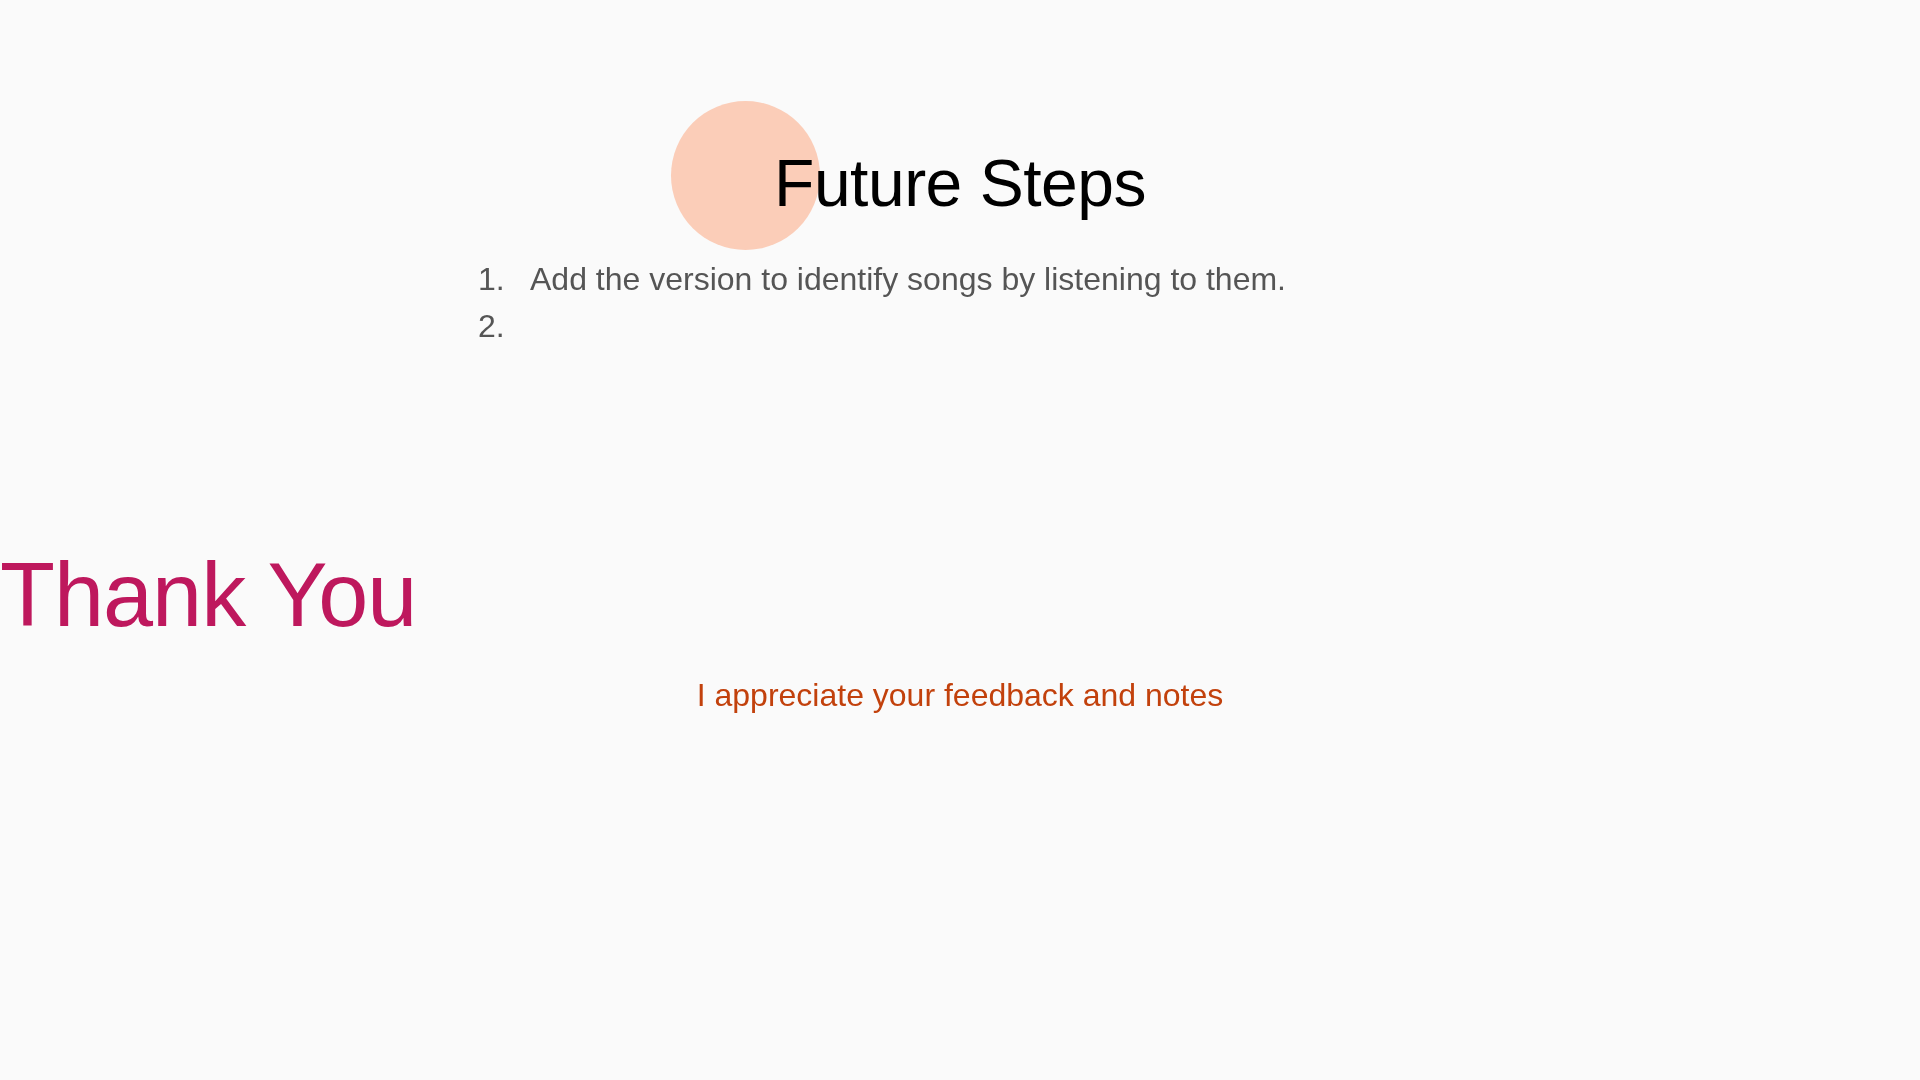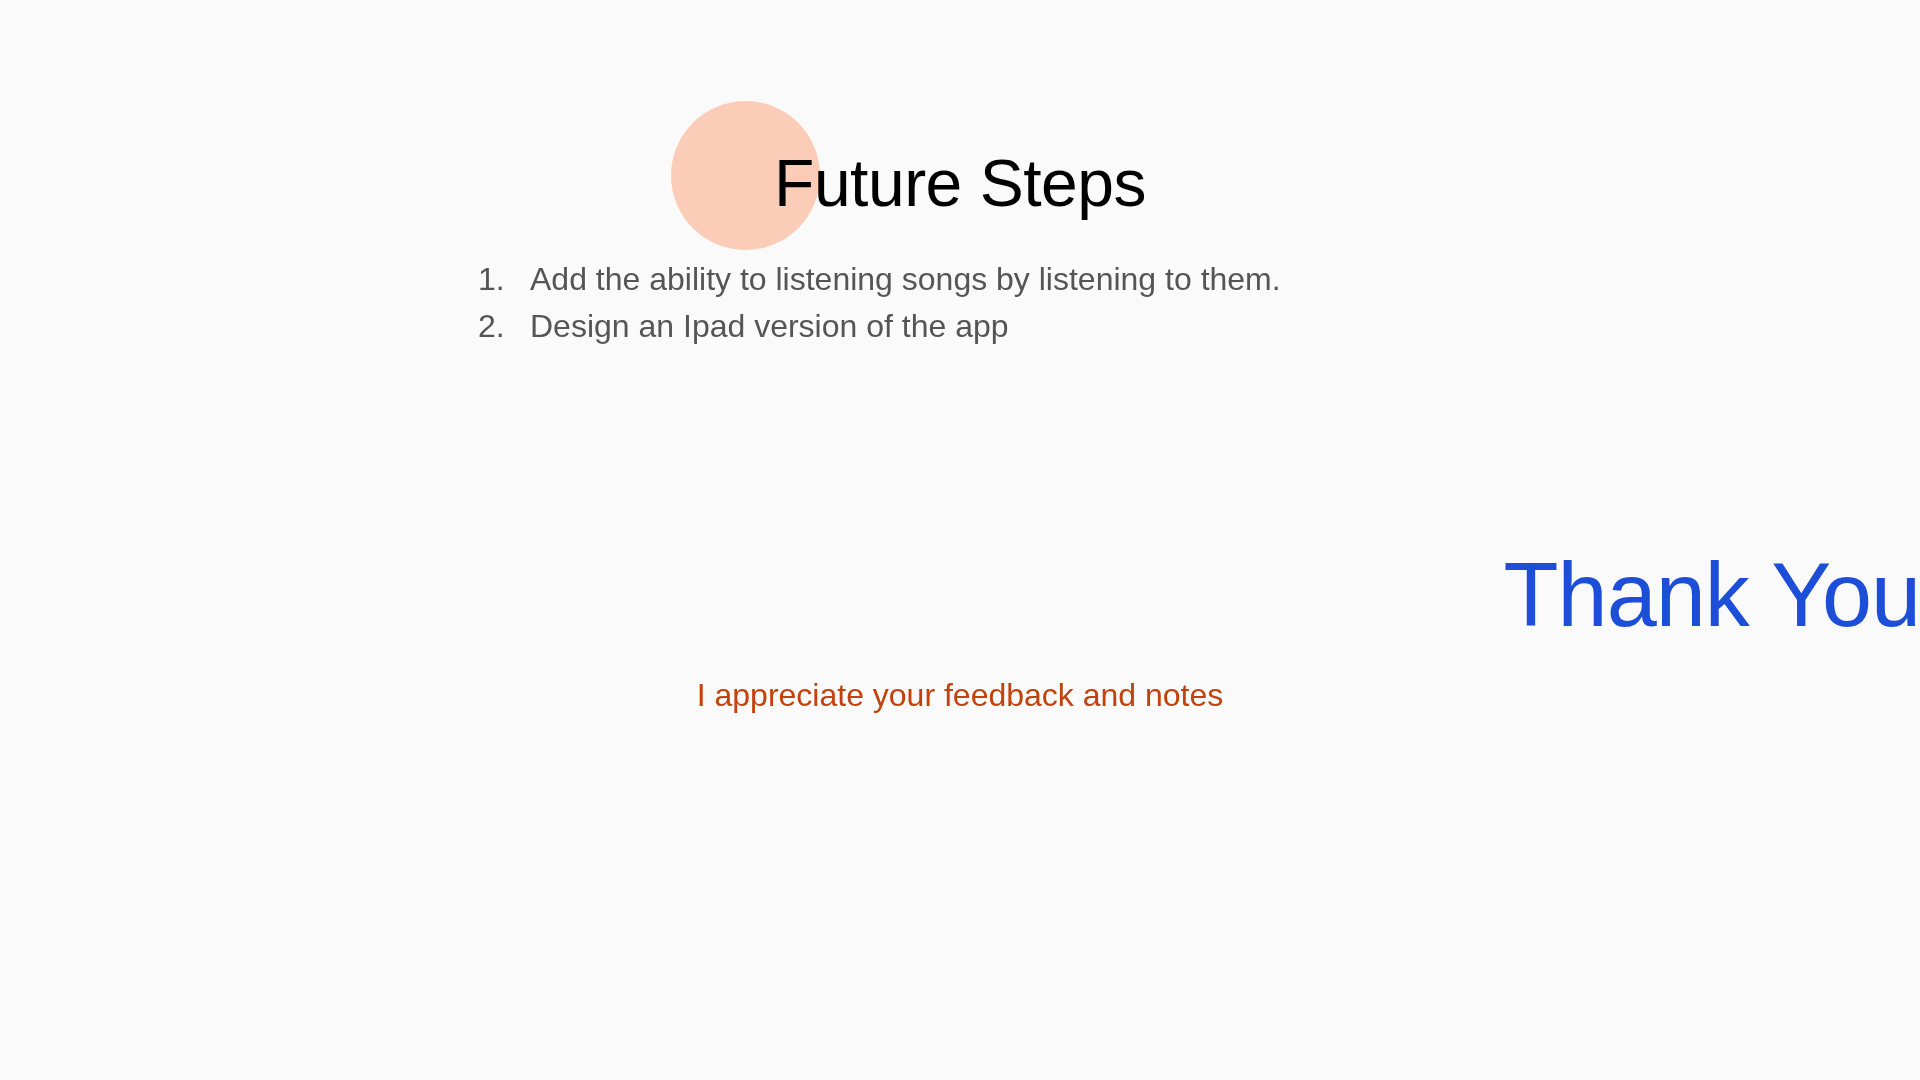--- a/index.html
+++ b/index.html
@@ -97,25 +97,25 @@
     left: 0;
     top: 0;
     width: 1920px;
   }
 
   .thanks-title {
     position: absolute;
     left: 0;
     top: 488px;
     width: 1920px;
-    text-align: right;
+    text-align: left;
     font-size: 90px;
     line-height: 1.06;
     font-weight: 400;
-    color: #1d4ed8;
+    color: #be185d;
     letter-spacing: -1px;
     white-space: nowrap;
   }
 
   .thanks-subtitle {
     position: absolute;
     left: 0;
     top: 643px;
     width: 1920px;
     text-align: center;
@@ -133,25 +133,24 @@
 
   <div class="future-section">
 
     <div class="deco-circle"></div>
 
     <h1 class="future-title">Future Steps</h1>
 
     <ol class="future-list">
       <li>
         <span class="list-marker">1.</span>
-        <span class="list-text">Add the ability to listening songs by listening to them.</span>
+        <span class="list-text">Add the version to identify songs by listening to them.</span>
       </li>
       <li>
         <span class="list-marker">2.</span>
-        <span class="list-text">Design an Ipad version of the app</span>
       </li>
     </ol>
   </div>
 
   <div class="thanks-section">
     <h1 class="thanks-title">Thank You</h1>
 
     <p class="thanks-subtitle">I appreciate your feedback and notes</p>
   </div>
 

